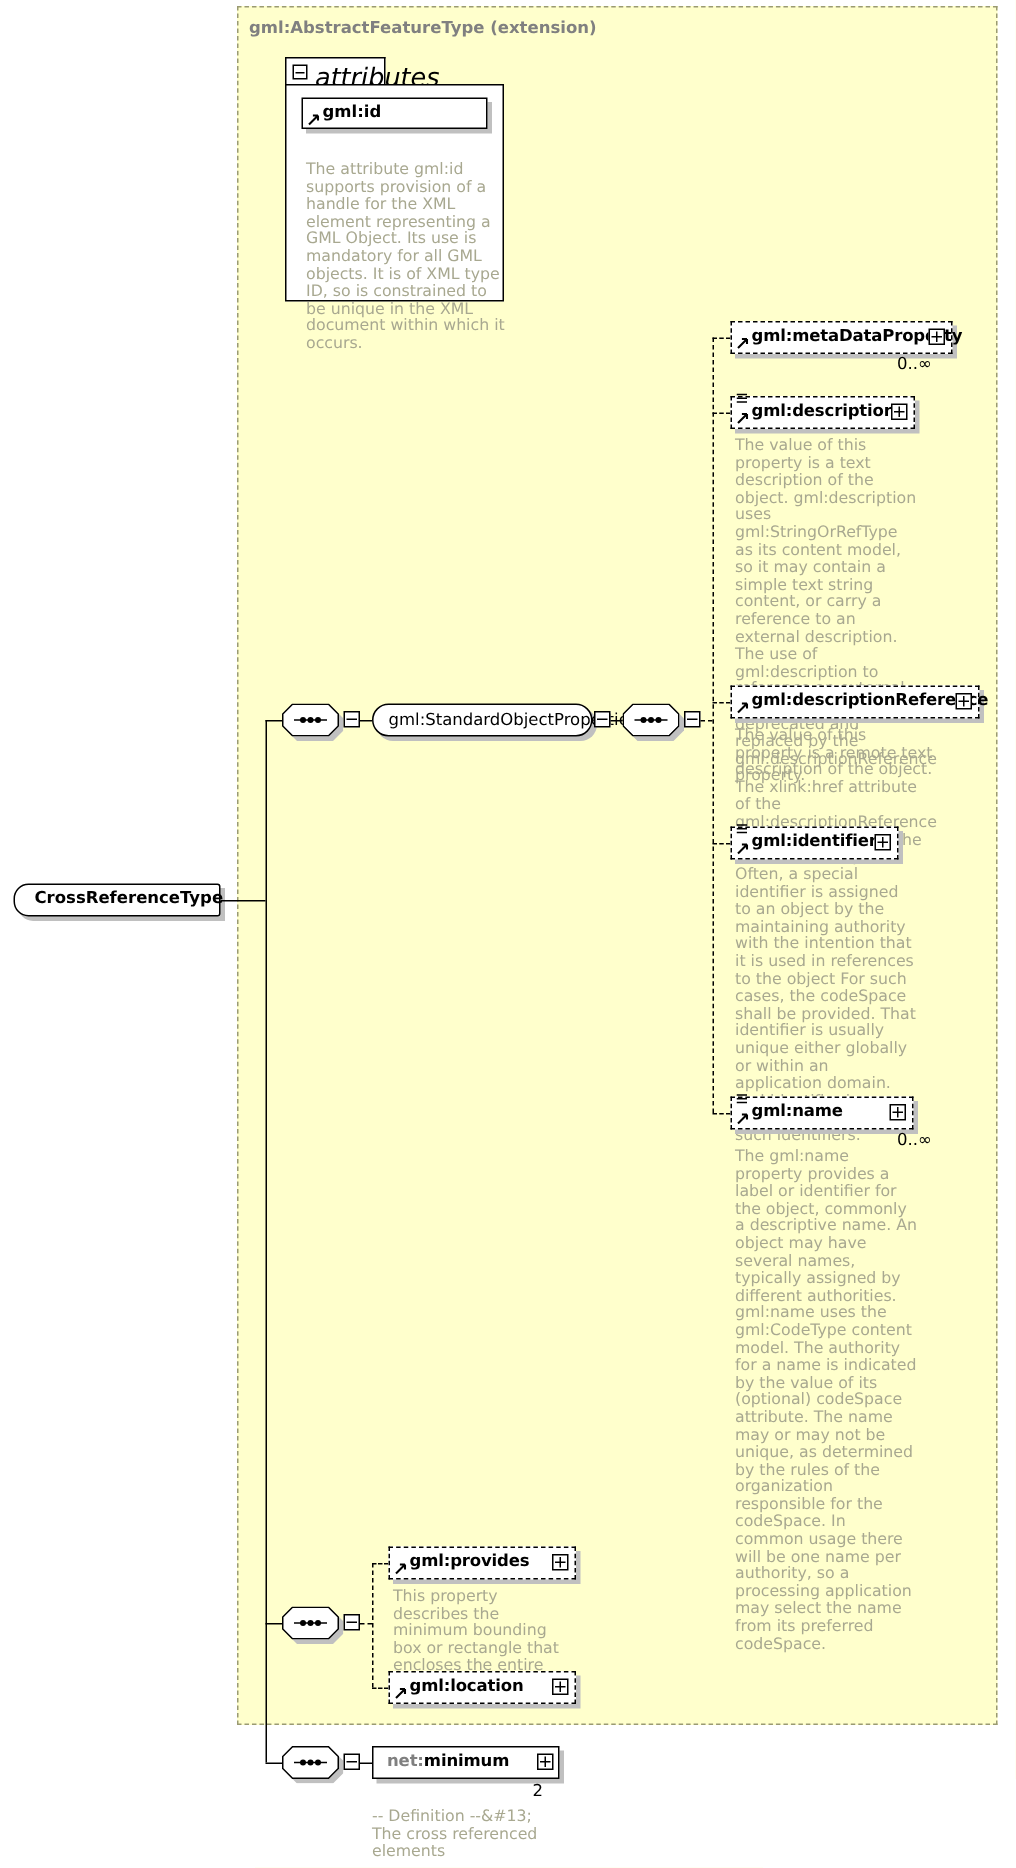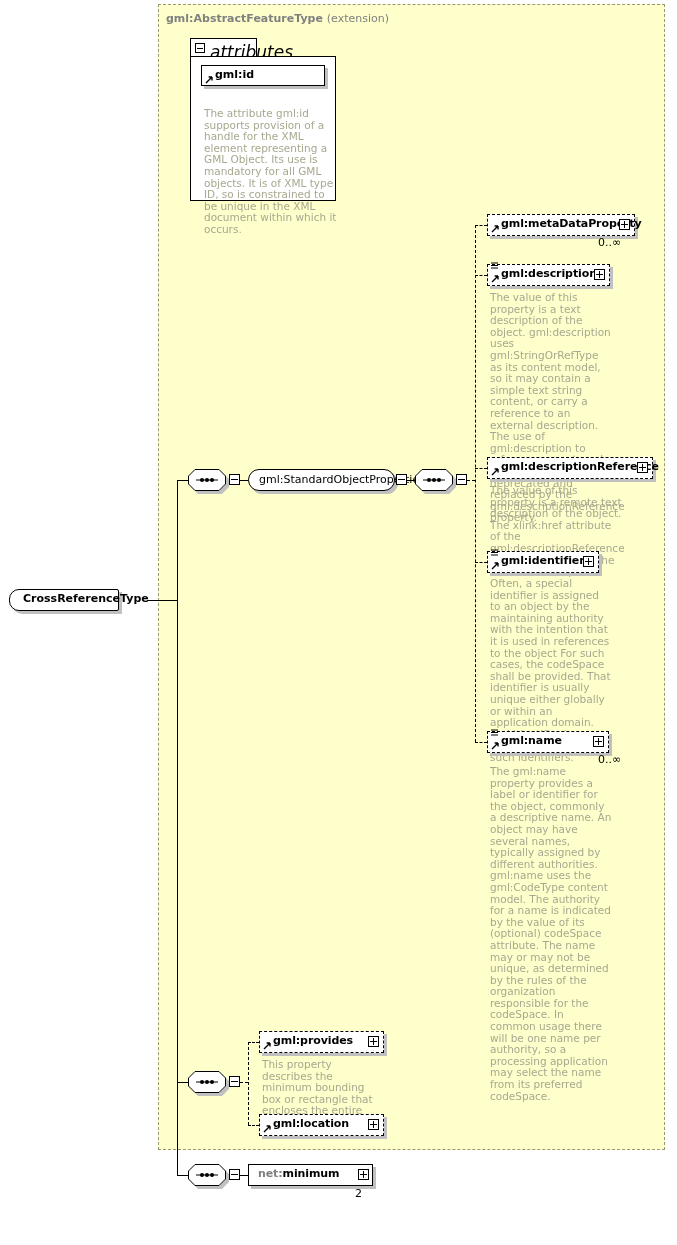--- a/index.html
+++ b/index.html
@@ -16,21 +16,21 @@
     left:158px;top:4px;width:507px;height:1146px;
     background:#ffffcc;
     border:1px dashed #9a9a72;
     box-sizing:border-box;
   }
   .ext-title{
     position:absolute;left:166px;top:12px;
     font-size:11px;font-weight:bold;color:#808080;
     white-space:nowrap;
   }
-  .ext-title .plain{font-weight:normal;}
+  .ext-title .plain{font-weight:bold;}
 
   
   .attr-tab{
     position:absolute;left:190px;top:38px;width:67px;height:19px;
     background:#ffffff;border:1px solid #000;border-bottom:none;
     box-sizing:border-box;
   }
   .attr-tab .minus{
     position:absolute;left:4px;top:4px;width:10px;height:10px;
     border:1px solid #000;background:#fff;box-sizing:border-box;
@@ -166,21 +166,21 @@
     <span class="frame"></span>
     <span class="arrow">
       <svg width="8" height="9" viewBox="0 0 8 9">
           <path d="M1 8 L7 2 M7 2 L3.6 2 M7 2 L7 5.4" stroke="#000" stroke-width="1.4" fill="none"></path>
         </svg>
     </span>
     <span class="txt">gml:id</span>
   </div>
   <div class="desc" style="left:204px;top:108px;width:136px;">The attribute gml:id supports provision of a handle for the XML element representing a GML Object. Its use is mandatory for all GML objects. It is of XML type ID, so is constrained to be unique in the XML document within which it occurs.</div>
 
-  <div class="typebox" style="left:9px;top:589px;width:110px;">
+  <div class="typebox" style="left:9px;top:589px;width:138px;">
     <span class="shadow"></span>
     <span class="frame"></span>
     <span class="txt">CrossReferenceType</span>
     <span class="minusbox" style="right:4px;"></span>
   </div>
 
   <div class="hline" style="left:147px;top:600px;width:30px;"></div>
 
   <div class="vline" style="left:177px;top:480px;height:695px;"></div>
 
@@ -368,14 +368,16 @@
   <div class="connminus" style="left:229px;top:1169px;"></div>
   <div class="hline" style="left:240px;top:1175px;width:8px;"></div>
 
   <div class="node solid" style="left:248px;top:1164px;width:125px;">
     <span class="shadow"></span>
     <span class="frame"></span>
     <span class="txt" style="left:10px;"><span class="ns">net:</span><span>minimum</span></span>
     <span class="plus" style="right:4px;"></span>
   </div>
   <div class="card" style="left:355px;top:1187px;">2</div>
+  <div class="desc" style="left:248px;top:1206px;width:120px;">-- Definition --&amp;#13;
+The cross referenced elements</div>
 
 </div>
 
 </body></html>

